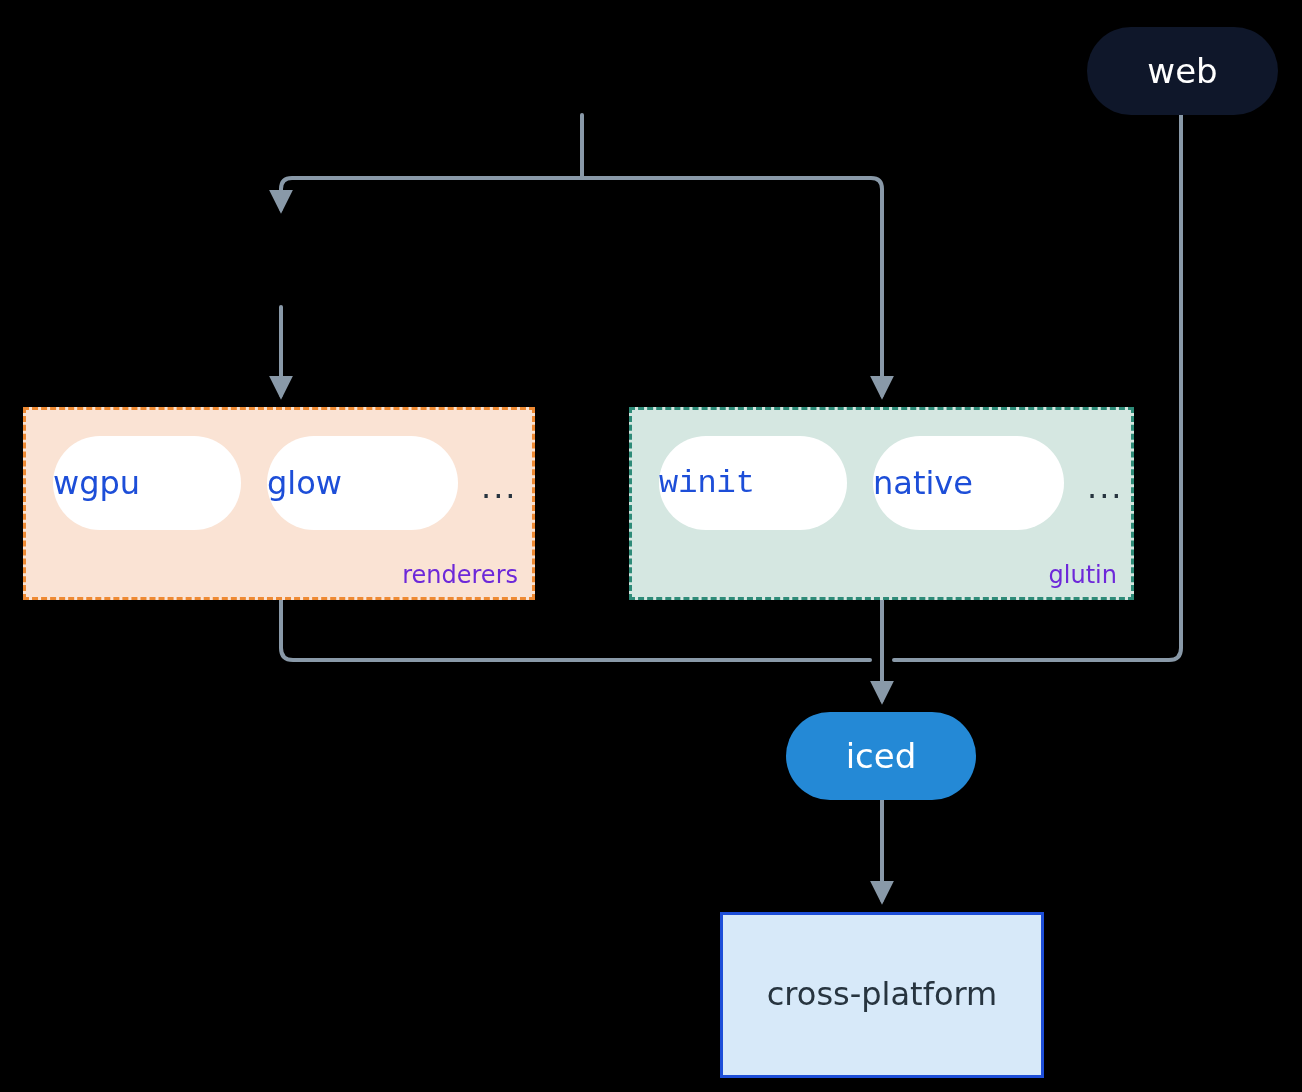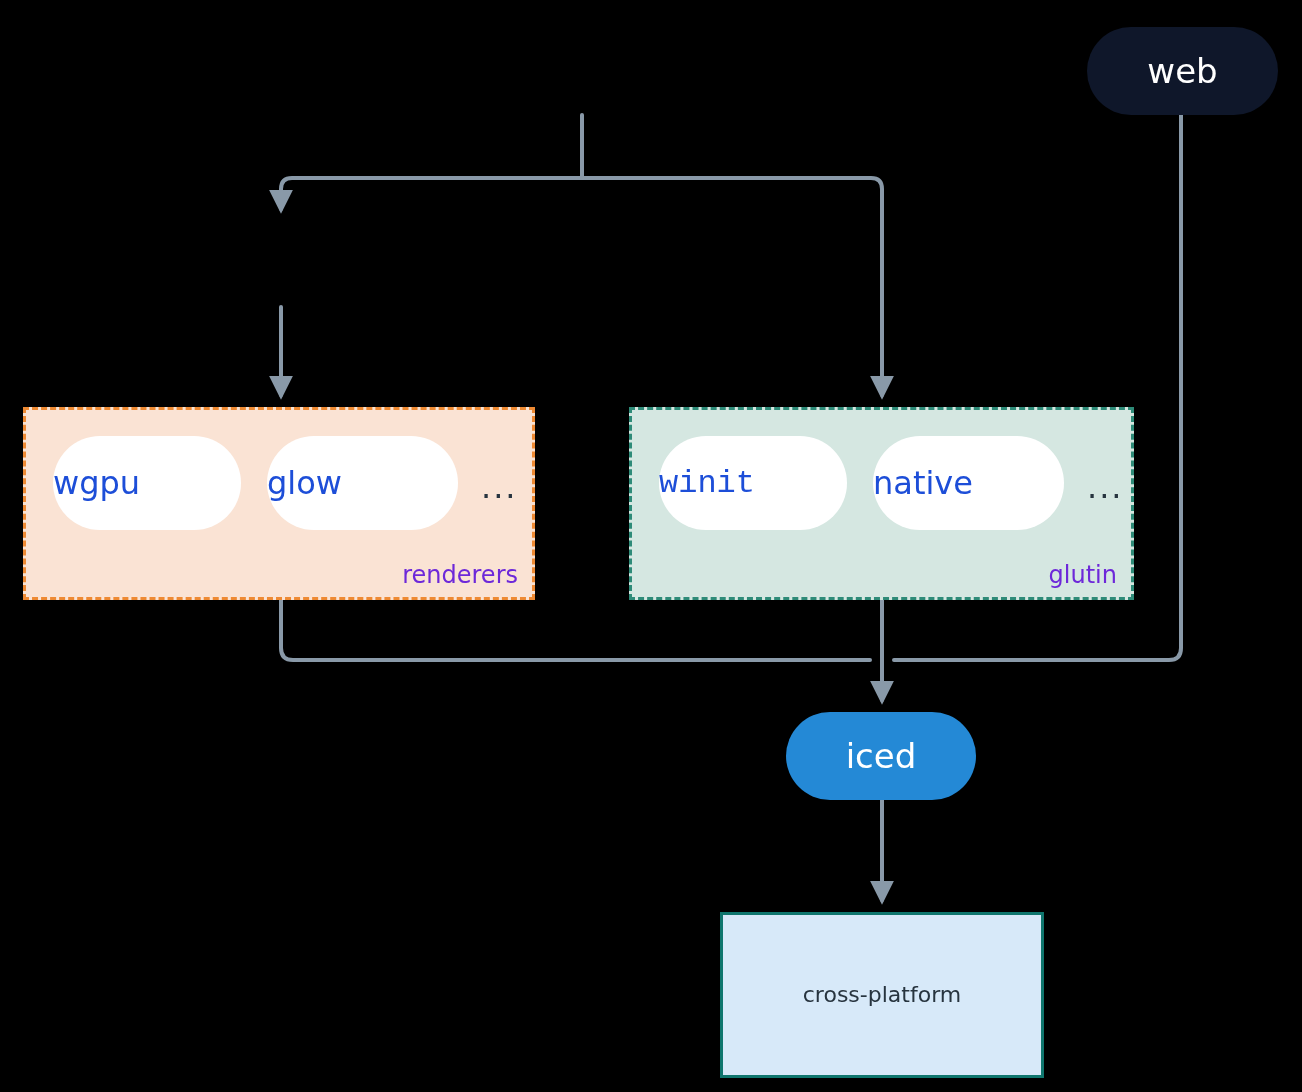--- a/index.html
+++ b/index.html
@@ -109,28 +109,28 @@
     letter-spacing: 2px;
   }
   .ellipsis-renderers { left: 455px; }
   .ellipsis-shells    { left: 455px; }
   
   .rect-app {
     position: absolute;
     left: 720px; top: 912px;
     width: 324px; height: 166px;
     background: #d7e9f9;
-    border: 3px solid #0f766e;
+    border: 3px solid #1d4ed8;
     box-sizing: border-box;
     display: flex;
     flex-direction: column;
     align-items: center;
     justify-content: center;
     color: #27343f;
-    font-size: 22px;
+    font-size: 32px;
     line-height: 1.55;
   }
 </style>
 </head>
 <body>
 
 <div id="canvas">
 
   <svg class="edges" viewBox="0 0 1302 1092" xmlns="http://www.w3.org/2000/svg">
     <defs>

